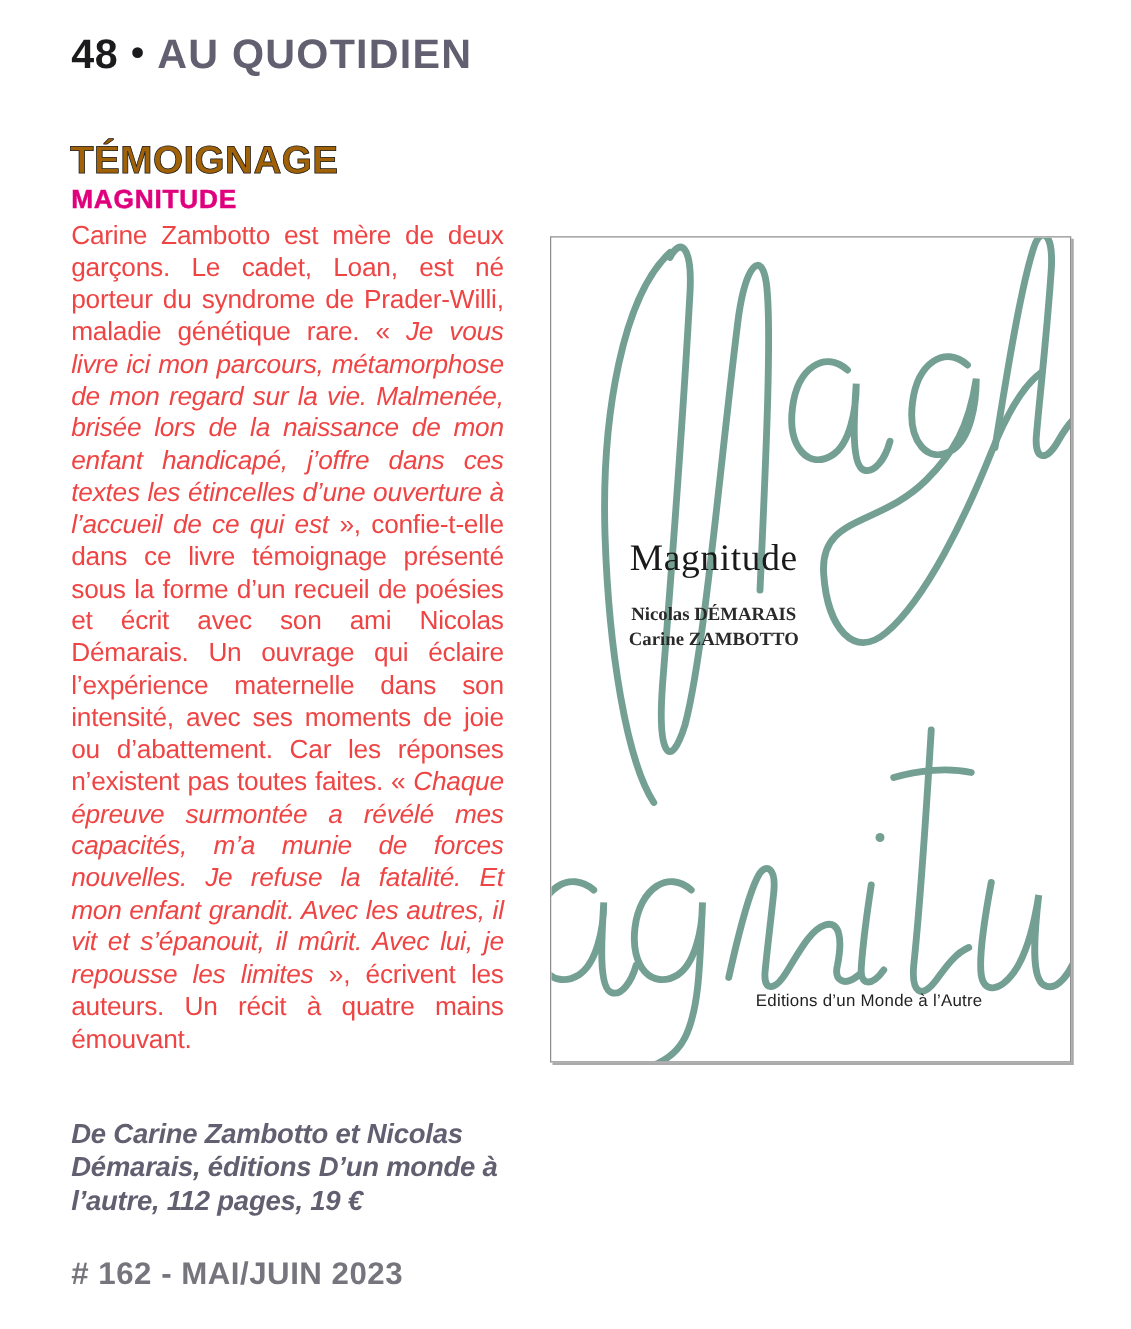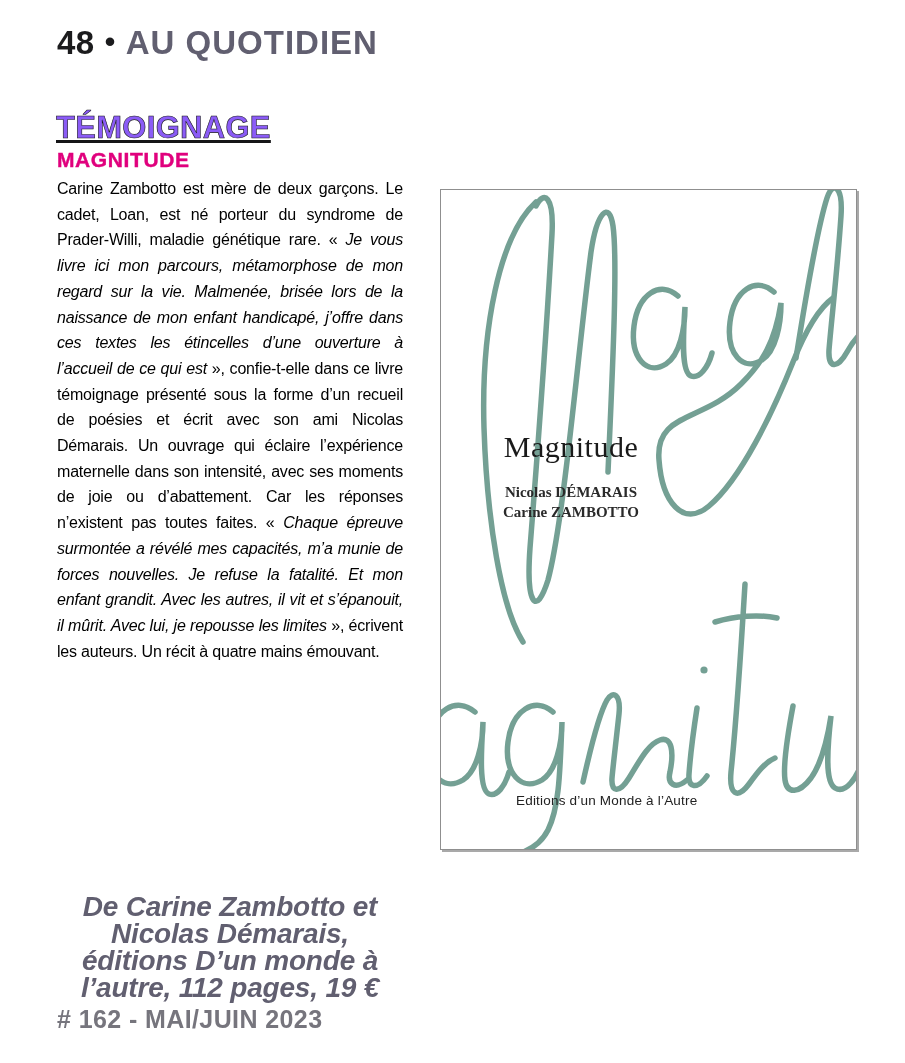--- a/index.html
+++ b/index.html
@@ -8,50 +8,50 @@
 
   
   .header{position:absolute;left:57px;top:24px;font-size:33px;font-weight:900;
           letter-spacing:0.5px;white-space:nowrap;}
   .header .pagenum{color:#1b1b1d;}
   .header .bullet{color:#1b1b1d;margin:0 10px;font-size:30px;vertical-align:2px;}
   .header .section{color:#615f70;letter-spacing:1px;}
 
   
   .category{position:absolute;left:56px;top:110px;margin:0;font-size:31px;font-weight:900;
-            letter-spacing:0.3px;color:#8b5cf6;text-decoration:underline;-webkit-text-stroke:0.6px #151517;}
+            letter-spacing:0.3px;color:#a16207;-webkit-text-stroke:0.6px #151517;}
   .title{position:absolute;left:57px;top:148px;margin:0;font-size:21px;font-weight:900;
          letter-spacing:0.6px;color:#e0007d;-webkit-text-stroke:0.4px #e0007d;}
 
   
   .body{position:absolute;left:57px;top:176px;width:346px;margin:0;
-        font-size:16px;line-height:25.7px;text-align:justify;color:#000000;
+        font-size:21px;line-height:25.7px;text-align:justify;color:#ef4444;
         letter-spacing:-0.2px;}
   .body .it{font-style:italic;}
 
   
   .byline{position:absolute;left:57px;top:893px;width:346px;margin:0;
-          font-size:28px;line-height:27px;font-style:italic;font-weight:700;
-          color:#615f70;letter-spacing:-0.2px;text-align:center;}
+          font-size:22px;line-height:27px;font-style:italic;font-weight:700;
+          color:#615f70;letter-spacing:-0.2px;}
 
   
   .footer{position:absolute;left:57px;top:1005px;font-size:25px;font-weight:700;
           color:#76757d;letter-spacing:0.4px;}
 
   
   .cover{position:absolute;left:440px;top:189px;width:415px;height:659px;background:#ffffff;
          border:1px solid #8f8f8f;box-shadow:2px 2px 0 #a9a9a9;overflow:hidden;}
   .cover svg{position:absolute;left:0;top:0;width:100%;height:100%;display:block;}
   .cover-title{position:absolute;left:10px;top:240px;width:240px;text-align:center;
                font-family:"Liberation Serif",serif;font-size:30px;color:#1a1a1a;
                letter-spacing:0.5px;}
   .cover-authors{position:absolute;left:10px;top:292px;width:240px;text-align:center;
                  font-family:"Liberation Serif",serif;font-size:15px;font-weight:700;
                  line-height:20px;color:#2a2a2a;}
-  .cover-publisher{position:absolute;left:75px;top:603px;width:270px;text-align:left;
+  .cover-publisher{position:absolute;left:75px;top:603px;width:270px;text-align:right;
                    font-size:13.5px;color:#222;letter-spacing:0.2px;}
 </style>
 </head>
 <body>
 
 <div class="page">
 
   <div class="header">
     <span class="pagenum">48</span><span class="bullet">•</span><span class="section">AU QUOTIDIEN</span>
   </div>

